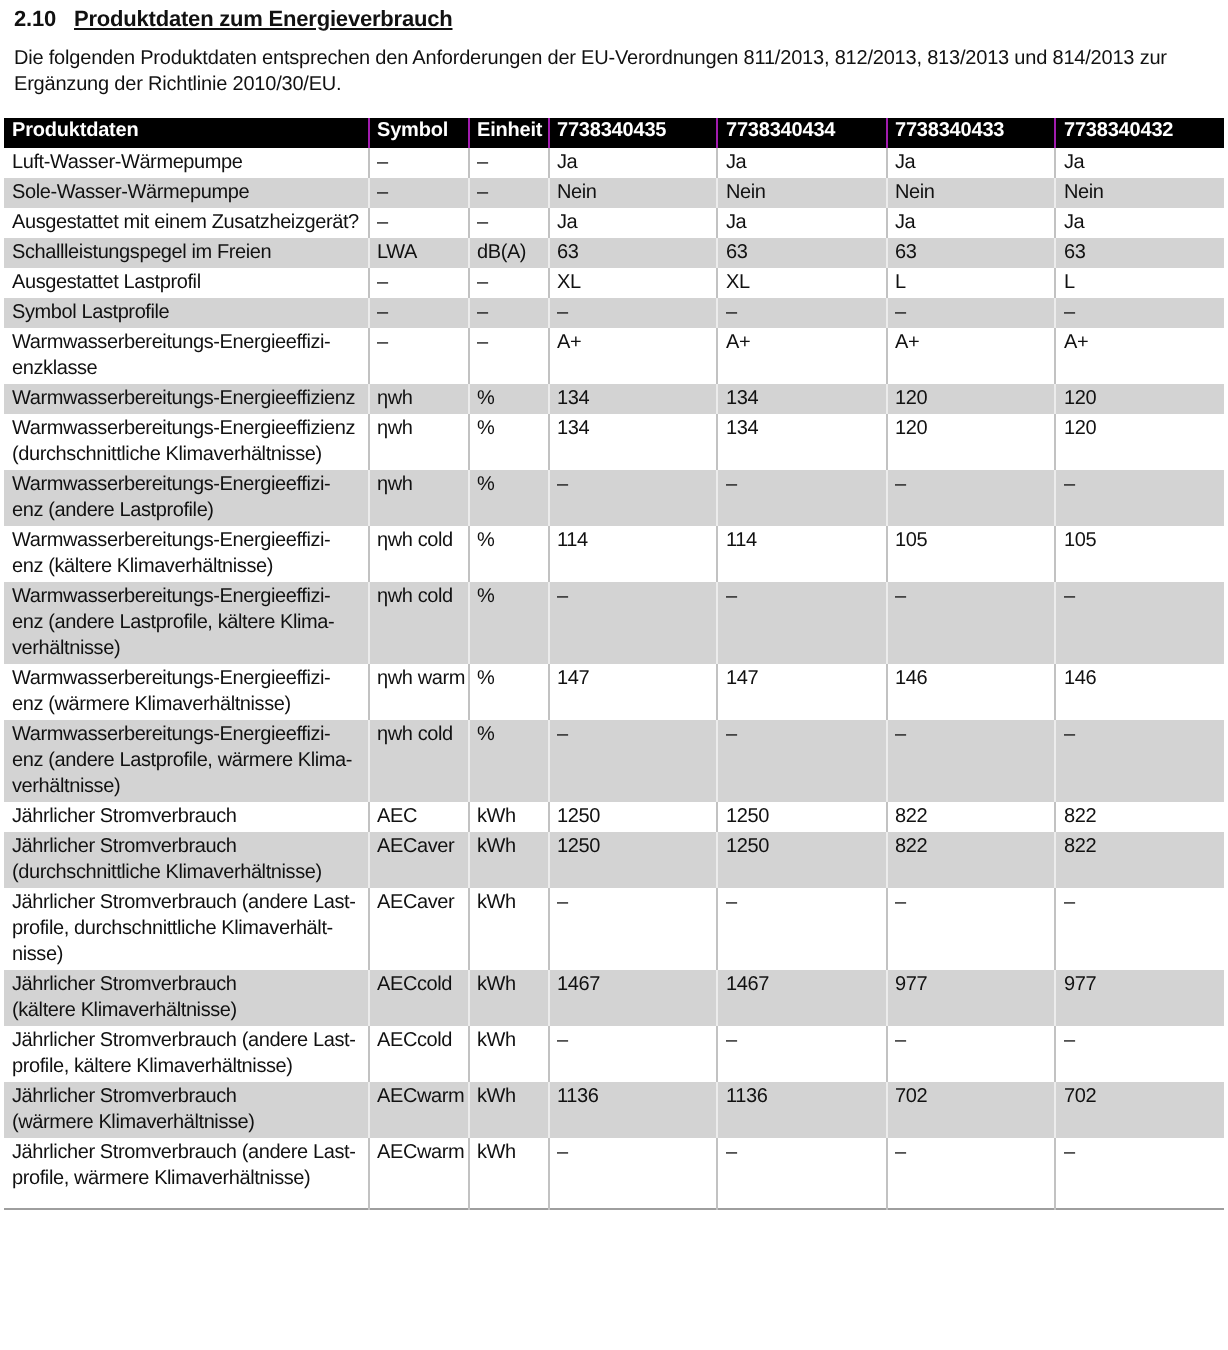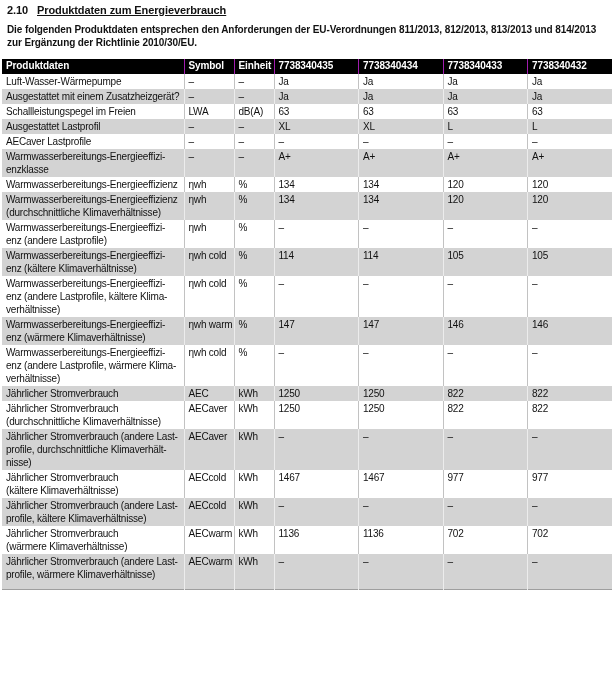--- a/index.html
+++ b/index.html
@@ -17,21 +17,21 @@
   .doc-head { padding-left: 5px; }
   h1.section-title {
     font-size: 11px; font-weight: bold;
     margin: 0 0 6px 0; line-height: 13px;
     letter-spacing: -0.1px;
     text-decoration: underline;
   }
   h1.section-title .sec-num { display: inline-block; width: 30px; }
   p.intro {
     font-size: 10px; line-height: 13px;
-    margin: 0 0 10px 0; letter-spacing: -0.1px; font-weight: bold;
+    margin: 0 0 10px 0; letter-spacing: -0.1px;
   }
   table.product-table {
     width: 610px;
     border-collapse: collapse;
     table-layout: fixed;
     border-bottom: 1px solid #9e9e9e;
   }
   col.c-label  { width: 182px; }
   col.c-symbol { width: 50px; }
   col.c-unit   { width: 40px; }
@@ -98,20 +98,29 @@
       <tr>
         <td>Luft-Wasser-Wärmepumpe</td>
         <td>–</td>
         <td>–</td>
         <td>Ja</td>
         <td>Ja</td>
         <td>Ja</td>
         <td>Ja</td>
       </tr>
       <tr>
+        <td>Sole-Wasser-Wärmepumpe</td>
+        <td>–</td>
+        <td>–</td>
+        <td>Nein</td>
+        <td>Nein</td>
+        <td>Nein</td>
+        <td>Nein</td>
+      </tr>
+      <tr>
         <td>Ausgestattet mit einem Zusatzheizgerät?</td>
         <td>–</td>
         <td>–</td>
         <td>Ja</td>
         <td>Ja</td>
         <td>Ja</td>
         <td>Ja</td>
       </tr>
       <tr>
         <td>Schallleistungspegel im Freien</td>
@@ -125,21 +134,21 @@
       <tr>
         <td>Ausgestattet Lastprofil</td>
         <td>–</td>
         <td>–</td>
         <td>XL</td>
         <td>XL</td>
         <td>L</td>
         <td>L</td>
       </tr>
       <tr>
-        <td>AECaver Lastprofile</td>
+        <td>Symbol Lastprofile</td>
         <td>–</td>
         <td>–</td>
         <td>–</td>
         <td>–</td>
         <td>–</td>
         <td>–</td>
       </tr>
       <tr>
         <td>Warmwasserbereitungs-Energieeffizi-
 enzklasse</td>

